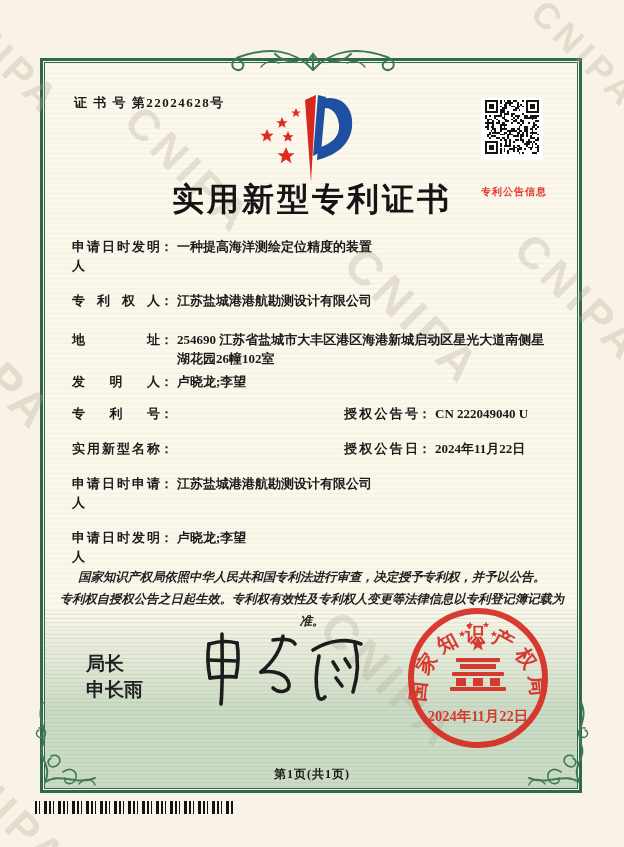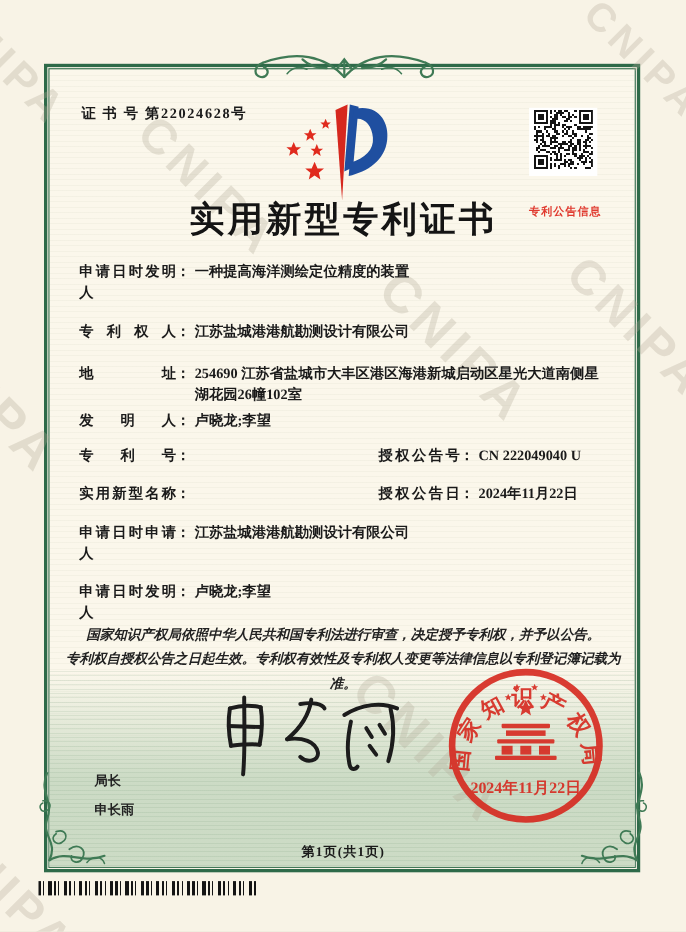--- a/index.html
+++ b/index.html
@@ -58,21 +58,21 @@
   .r1 { top:237px; } .r2 { top:291px; } .r3 { top:330px; width:478px;justify-content:center; } .r4 { top:372px; }
   .r5 { top:404px; } .r6 { top:439px; } .r7 { top:474px; } .r8 { top:504px;margin-top:24px; }
   
   .legal {
     position:absolute; left:52px; right:52px; top:566px; z-index:2; text-align:center;
     font-size:12.3px; font-style:italic; font-weight:600; line-height:22px; color:#222;
   }
   
   .director {
     position:absolute; left:86px; top:651px; z-index:2;
-    font-family:"Liberation Sans","DejaVu Sans",sans-serif; font-size:12px; font-weight:600; line-height:26px; color:#222;margin-top:46px;
+    font-family:"Liberation Sans","DejaVu Sans",sans-serif; font-size:19px; font-weight:600; line-height:26px; color:#222;
   }
   .signature { position:absolute; left:195px; top:628px; z-index:2; }
   
   .seal { position:absolute; left:392px; top:592px; z-index:4; opacity:.9; }
   
   .footer {
     position:absolute; left:0; right:0; top:766px; z-index:3; text-align:center;
     font-size:12px; font-weight:600; letter-spacing:1px;
   }
   .barcode {

